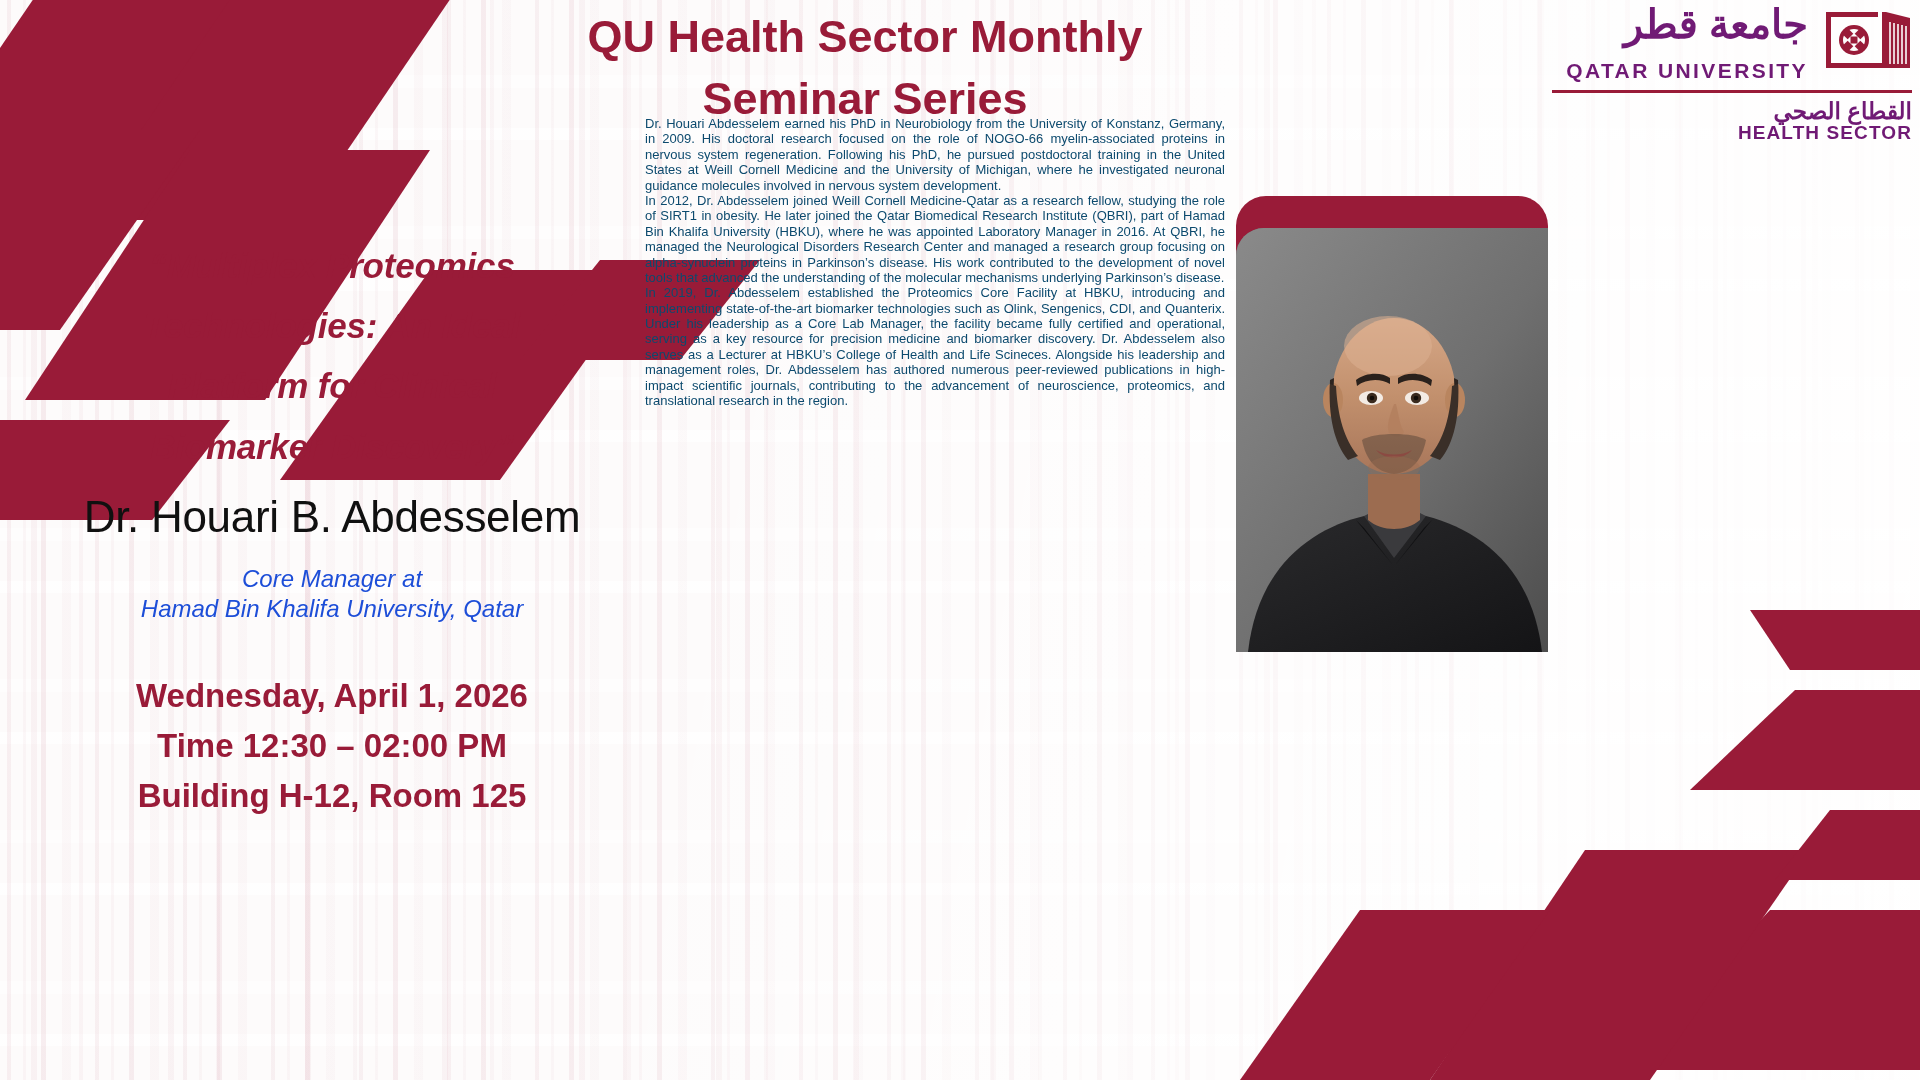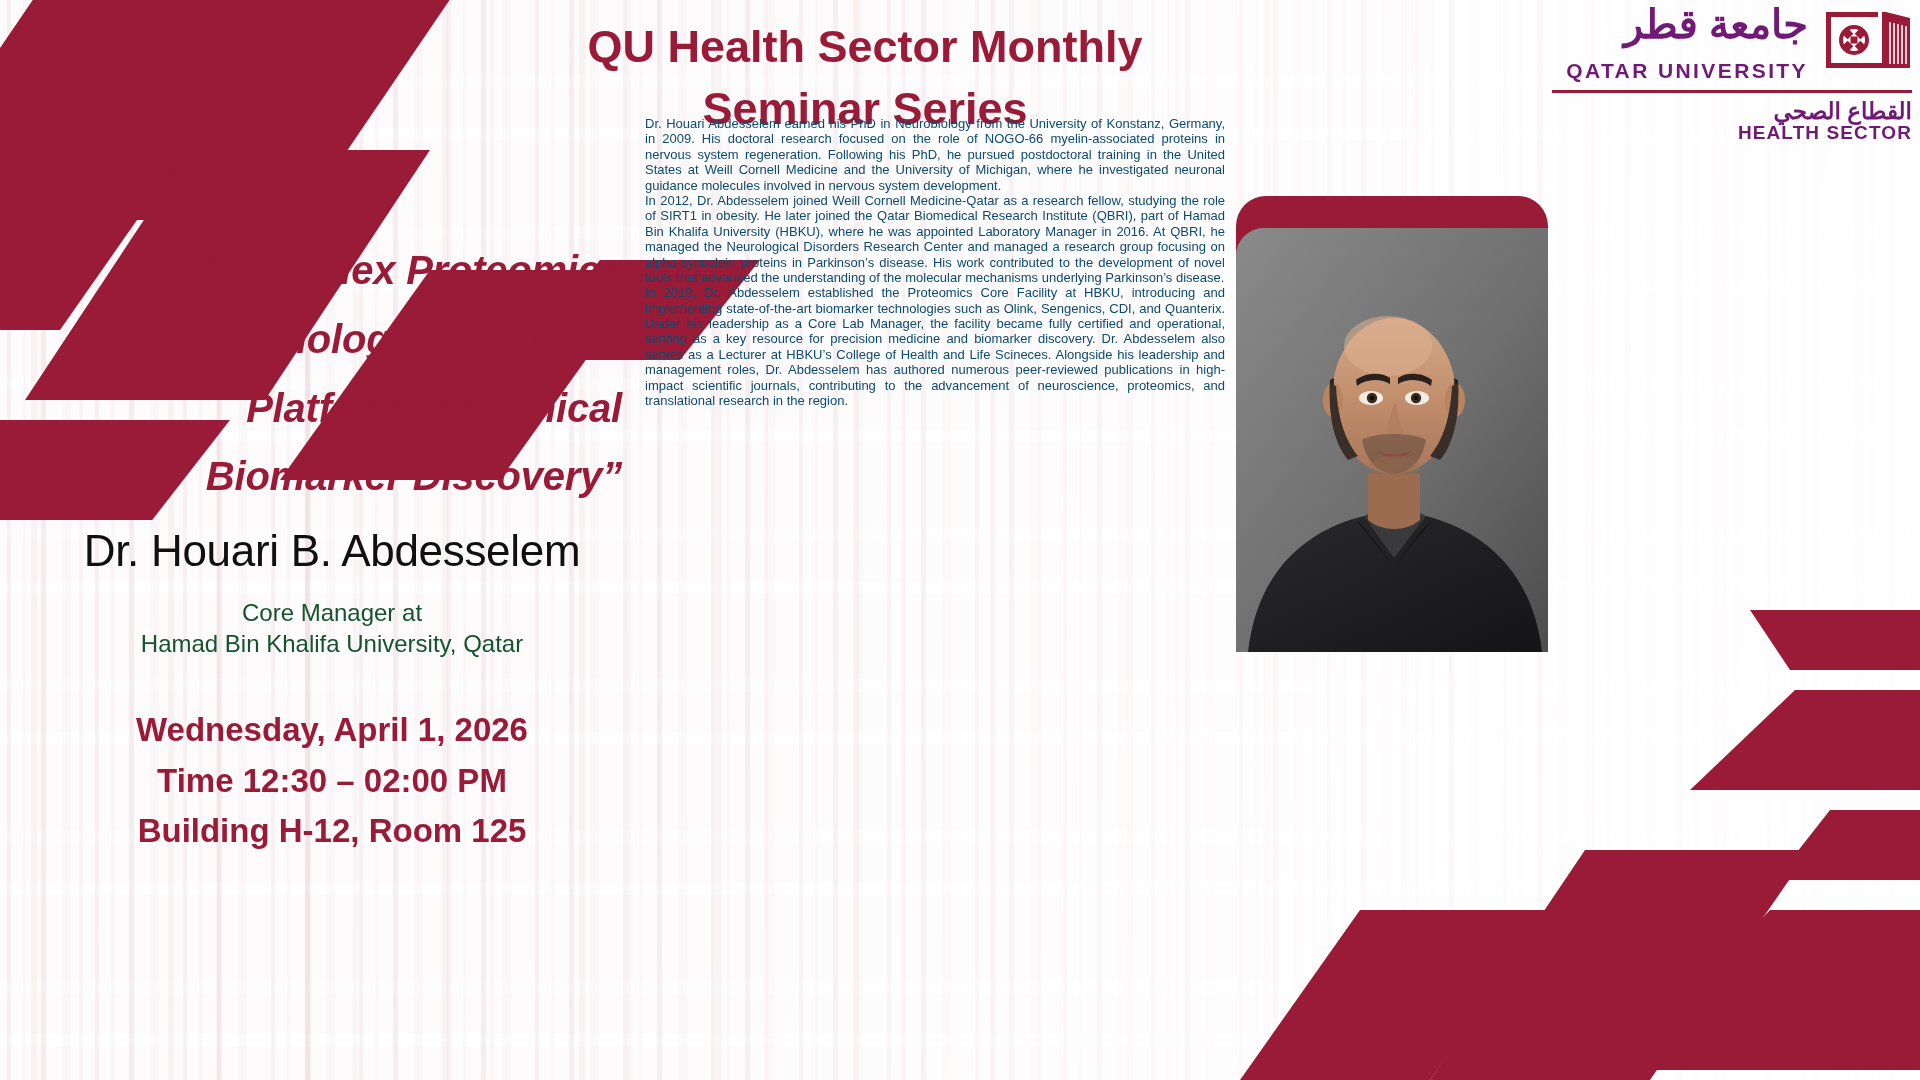--- a/index.html
+++ b/index.html
@@ -108,57 +108,57 @@
     font-size: 19px;
     font-weight: bold;
     letter-spacing: 1.1px;
     line-height: 1.05;
   }
 
   
   .header-title {
     position: absolute;
     left: 470px;
-    top: 16px;
+    top: 6px;
     width: 790px;
     text-align: center;
     color: #991b38;
     font-size: 45px;
     font-weight: bold;
     line-height: 1.38;
   }
 
   
   .left-col {
     position: absolute;
     left: 42px;
     top: 236px;
     width: 580px;
     text-align: center;
   }
   .seminar-title {
     color: #991b38;
-    font-size: 40px;
+    font-size: 35px;
     font-weight: bold;
     font-style: italic;
     line-height: 1.72;
     letter-spacing: -0.2px;
-    text-align: right;
   }
   .speaker-name {
     color: #101010;
     font-size: 44px;
     font-weight: normal;
     line-height: 1.2;
     margin-top: 14px;
     letter-spacing: -0.3px;
   }
   .affiliation {
-    color: #14532d;
+    color: #1d4ed8;
     font-size: 24px;
+    font-style: italic;
     line-height: 1.28;
     margin-top: 20px;
   }
   .event-details {
     color: #991b38;
     font-size: 33px;
     font-weight: bold;
     line-height: 1.52;
     margin-top: 46px;
   }

